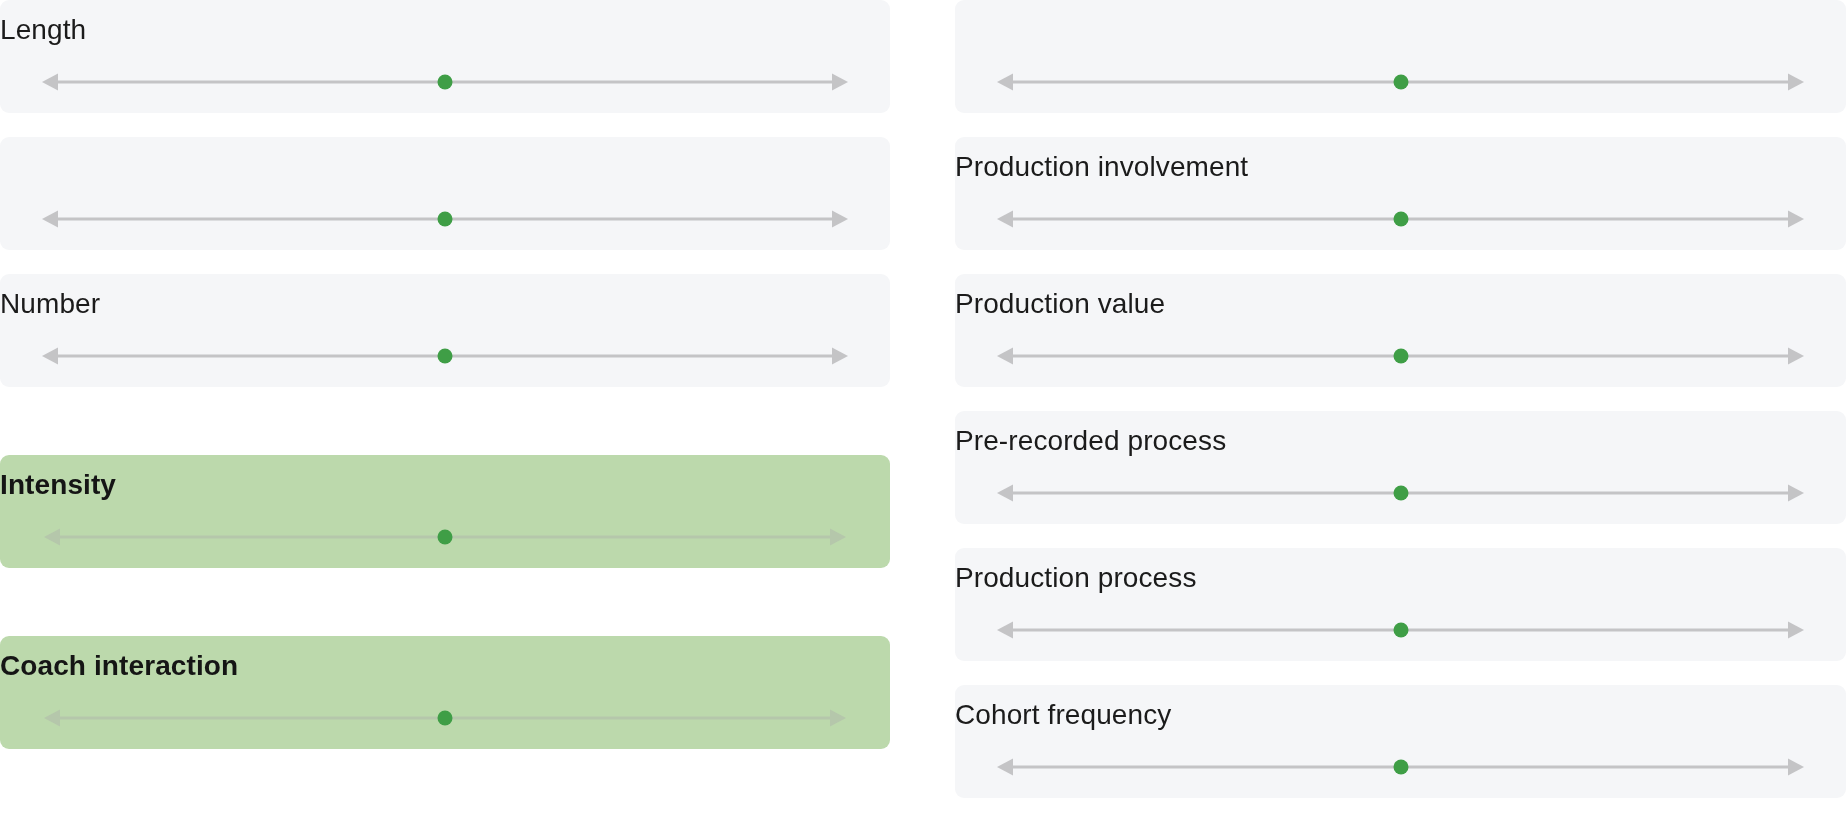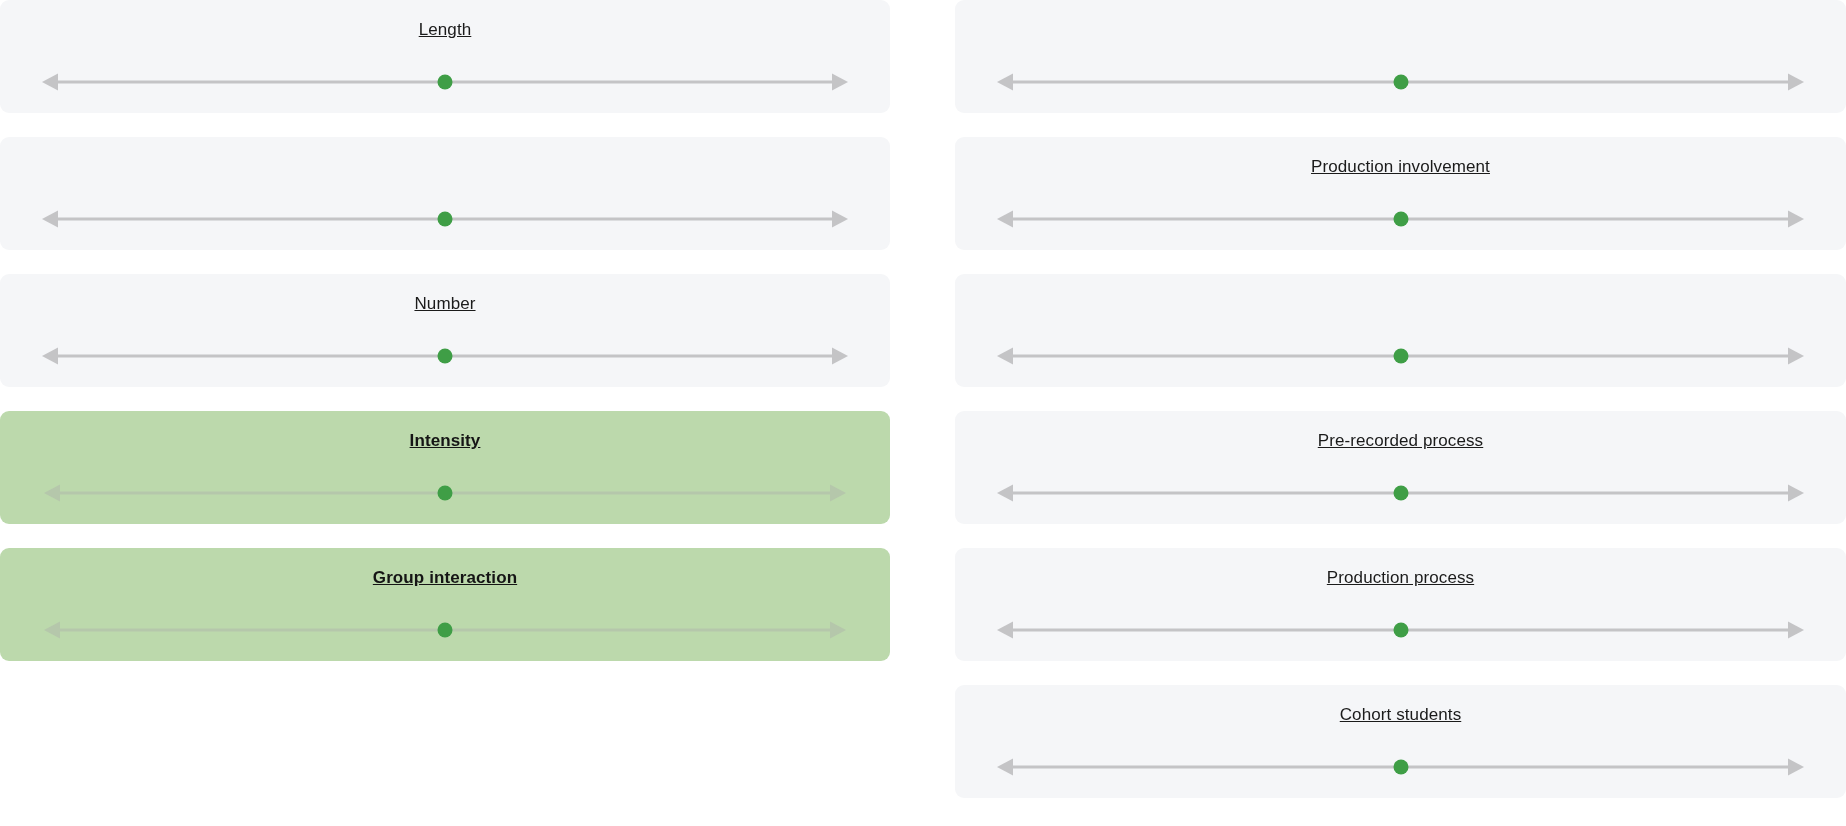--- a/index.html
+++ b/index.html
@@ -36,34 +36,33 @@
     box-sizing: border-box;
     height: 113px;
     margin-bottom: 24px;
     border-radius: 9px;
     background: #f5f6f8;
     position: relative;
     flex: 0 0 auto;
   }
   .slider-card.highlight {
     background: #bcd9ac;
+    margin-top: 44px;
   }
 
   .card-label {
     position: absolute;
     left: 0;
     right: 0;
     top: 16px;
-    text-align: center;
-    font-size: 17px;
+    font-size: 28px;
     line-height: 28px;
     color: #1b1b1b;
     letter-spacing: 0.1px;
     white-space: nowrap;
-    text-decoration: underline;
   }
   .slider-card.highlight .card-label {
     font-weight: bold;
     color: #151515;
   }
 
   .slider-track-wrap {
     position: absolute;
     left: 42px;
     right: 42px;
@@ -134,21 +133,21 @@
         <div class="slider-track-wrap">
           <svg class="slider-axis" width="100%" height="24">
             <line x1="14" y1="12" x2="788" y2="12" stroke="#b5c7ab" stroke-width="3"></line>
             <path d="M0 12 L16 3.5 L16 20.5 Z" fill="#b5c7ab"></path>
             <path fill="#b5c7ab" d="M802 12 L786 3.5 L786 20.5 Z"></path>
           </svg>
           <div class="slider-handle" style="background: rgb(63, 158, 70); left: 50%;"></div>
         </div>
       </div>
       <div class="slider-card highlight">
-        <div class="card-label">Group interaction</div>
+        <div class="card-label">Coach interaction</div>
         <div class="slider-track-wrap">
           <svg class="slider-axis" width="100%" height="24">
             <line x1="14" y1="12" x2="788" y2="12" stroke="#b5c7ab" stroke-width="3"></line>
             <path d="M0 12 L16 3.5 L16 20.5 Z" fill="#b5c7ab"></path>
             <path fill="#b5c7ab" d="M802 12 L786 3.5 L786 20.5 Z"></path>
           </svg>
           <div class="slider-handle" style="background: rgb(63, 158, 70); left: 50%;"></div>
         </div>
       </div>
     </div>
@@ -168,20 +167,21 @@
         <div class="slider-track-wrap">
           <svg class="slider-axis" width="100%" height="24">
             <line x1="14" y1="12" x2="793" y2="12" stroke="#c4c4c6" stroke-width="3"></line>
             <path d="M0 12 L16 3.5 L16 20.5 Z" fill="#c4c4c6"></path>
             <path fill="#c4c4c6" d="M807 12 L791 3.5 L791 20.5 Z"></path>
           </svg>
           <div class="slider-handle" style="background: rgb(63, 158, 70); left: 50%;"></div>
         </div>
       </div>
       <div class="slider-card">
+        <div class="card-label">Production value</div>
         <div class="slider-track-wrap">
           <svg class="slider-axis" width="100%" height="24">
             <line x1="14" y1="12" x2="793" y2="12" stroke="#c4c4c6" stroke-width="3"></line>
             <path d="M0 12 L16 3.5 L16 20.5 Z" fill="#c4c4c6"></path>
             <path fill="#c4c4c6" d="M807 12 L791 3.5 L791 20.5 Z"></path>
           </svg>
           <div class="slider-handle" style="background: rgb(63, 158, 70); left: 50%;"></div>
         </div>
       </div>
       <div class="slider-card">
@@ -200,21 +200,21 @@
         <div class="slider-track-wrap">
           <svg class="slider-axis" width="100%" height="24">
             <line x1="14" y1="12" x2="793" y2="12" stroke="#c4c4c6" stroke-width="3"></line>
             <path d="M0 12 L16 3.5 L16 20.5 Z" fill="#c4c4c6"></path>
             <path fill="#c4c4c6" d="M807 12 L791 3.5 L791 20.5 Z"></path>
           </svg>
           <div class="slider-handle" style="background: rgb(63, 158, 70); left: 50%;"></div>
         </div>
       </div>
       <div class="slider-card">
-        <div class="card-label">Cohort students</div>
+        <div class="card-label">Cohort frequency</div>
         <div class="slider-track-wrap">
           <svg class="slider-axis" width="100%" height="24">
             <line x1="14" y1="12" x2="793" y2="12" stroke="#c4c4c6" stroke-width="3"></line>
             <path d="M0 12 L16 3.5 L16 20.5 Z" fill="#c4c4c6"></path>
             <path fill="#c4c4c6" d="M807 12 L791 3.5 L791 20.5 Z"></path>
           </svg>
           <div class="slider-handle" style="background: rgb(63, 158, 70); left: 50%;"></div>
         </div>
       </div>
     </div>

